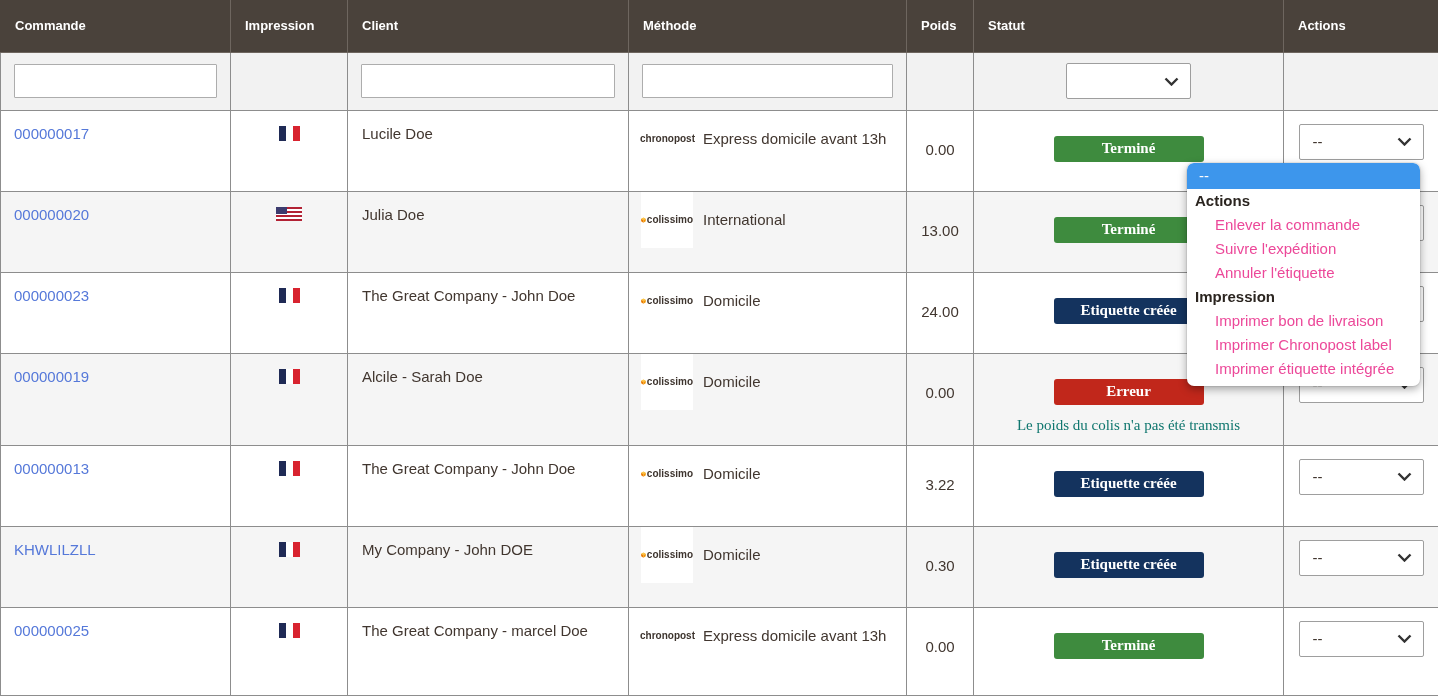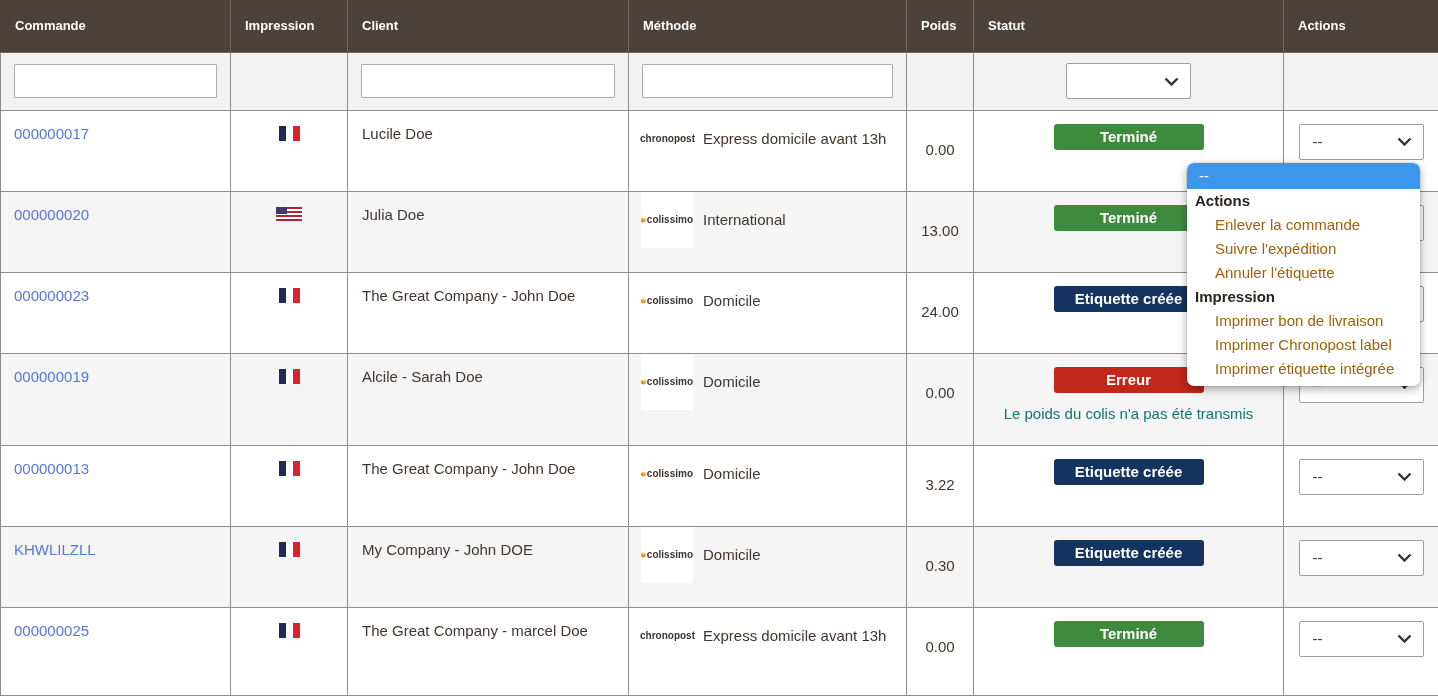--- a/index.html
+++ b/index.html
@@ -52,21 +52,21 @@
   tr.r.alt { background: #f5f5f5; }
   tr.r.tall { height: 92px; }
   tr.r.last { height: 88px; }
   .grid td { font-size: 15px; vertical-align: top; }
   .td-order { padding: 14px 0 0 13px; }
   .order-link { color: #5578d9; text-decoration: none; font-size: 15px; }
   .td-dest { text-align: center; padding-top: 15px; }
   .td-client { padding: 14px 10px 0 14px; }
   .td-method { vertical-align: middle; padding: 0 8px 0 12px; }
   .td-weight { text-align: center; padding-top: 30px; }
-  .td-status { text-align: center; padding-top: 0; }
+  .td-status { text-align: center; padding-top: 12px; font-family: Liberation Serif, serif; }
   .td-actions { text-align: center; padding: 0; }
 
   
   .flag { display: inline-block; position: relative; }
   .flag.fr {
     width: 21px; height: 15px;
     background: linear-gradient(90deg, #1f2a55 0 33.4%, #ffffff 33.4% 66.7%, #d8232f 66.7% 100%);
   }
   .flag.us {
     width: 26px; height: 14px;
@@ -139,21 +139,21 @@
     font-size: 15px;
     padding-bottom: 5px;
     overflow: hidden;
   }
   .popup-item.selected {
     background: #3d96ec; color: #fdfdfd;
     padding: 4px 12px 5px;
     border-radius: 6px 6px 0 0;
   }
   .popup-group { font-weight: 700; color: #2b2520; padding: 1px 8px; line-height: 22px; }
-  .popup-item.opt { padding: 1px 6px 1px 28px; line-height: 22px; color: #a16207; white-space: nowrap; }
+  .popup-item.opt { padding: 1px 6px 1px 28px; line-height: 22px; color: #ec4899; white-space: nowrap; }
 </style>
 </head>
 <body>
 
 <table class="grid">
   <colgroup>
     <col style="width:230px">
       <col style="width:117px">
       <col style="width:281px">
     <col style="width:278px">

